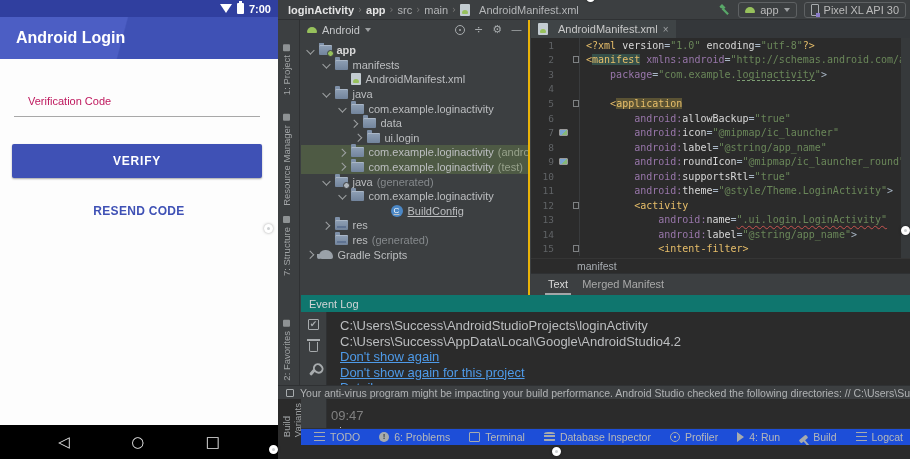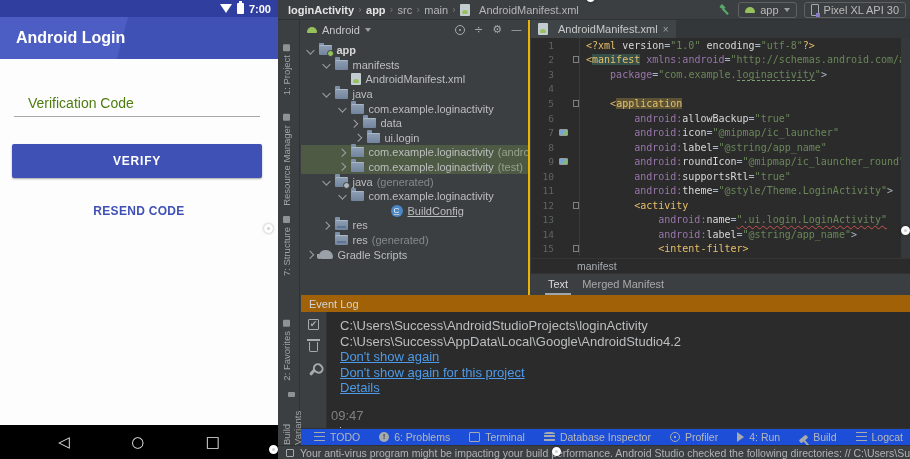--- a/index.html
+++ b/index.html
@@ -8,29 +8,29 @@
 
   
   .emulator { position:absolute; left:0; top:0; width:278px; height:459px; background:#FDFDFD; }
   .em-status { height:17px; background:#303F9F; display:flex; justify-content:flex-end; align-items:center; padding-right:7px; gap:5px; }
   .em-time { color:#fff; font-size:11px; font-weight:bold; }
   .wifi { width:0; height:0; border-left:6px solid transparent; border-right:6px solid transparent; border-top:9px solid #fff; }
   .battery { width:7px; height:11px; background:#fff; border-radius:1px; position:relative; }
   .battery::before { content:''; position:absolute; top:-2px; left:2px; width:3px; height:2px; background:#fff; }
   .em-appbar { height:42px; background:linear-gradient(105deg,#4C5EC4 44%,#3F51B5 44.5%); display:flex; align-items:center; padding-left:16px; }
   .em-title { color:#fff; font-size:16px; font-weight:bold; }
-  .em-placeholder { position:absolute; left:28px; top:95px; font-size:14px; color:#4d7c0f; }
+  .em-placeholder { position:absolute; left:28px; top:95px; font-size:11px; color:#be185d; }
   .em-underline { position:absolute; left:14px; width:246px; top:116px; border-top:1.5px solid #A8A8A8; }
   .em-verify { position:absolute; left:12px; width:250px; top:144px; height:34px; background:#3F51B5; color:#fff; font-weight:bold; font-size:12px; letter-spacing:.8px; display:flex; align-items:center; justify-content:center; border-radius:2px; box-shadow:0 1px 2px rgba(0,0,0,.35); cursor:pointer; }
   .em-resend { position:absolute; left:0; right:0; top:204px; text-align:center; color:#3F51B5; font-weight:bold; font-size:12px; letter-spacing:.3px; cursor:pointer; }
   .em-nav { position:absolute; left:0; bottom:0; width:100%; height:34px; background:#000; display:flex; align-items:center; justify-content:space-between; padding:0 58px; }
   .em-nav span { color:#E8E8E8; font-size:15px; font-family:"DejaVu Sans",sans-serif; cursor:pointer; }
 
   
-  .ide { position:absolute; left:278px; top:0; width:632px; height:459px; background:#3C3F41; color:#BBB; font-size:11px; }
+  .ide { position:absolute; left:278px; top:0; width:632px; height:399px; background:#3C3F41; color:#BBB; font-size:11px; }
 
   
   .ide-crumbbar { position:absolute; top:0; left:0; right:0; height:20px; border-bottom:1px solid #2F3133; display:flex; align-items:center; padding:0 4px 0 10px; gap:4px; white-space:nowrap; }
   .crumb { color:#B4B6B8; font-size:11px; cursor:pointer; }
   .crumb.strong { color:#E4E4E4; font-weight:bold; }
   .crumb-sep { color:#777; font-family:"DejaVu Sans",sans-serif; font-size:10px; }
   .crumb-right { margin-left:auto; display:flex; align-items:center; gap:7px; }
   .run-box { display:flex; align-items:center; gap:5px; border:1px solid #5E6163; border-radius:3px; height:16px; padding:0 6px; cursor:pointer; }
   .caret-down { width:0; height:0; border-left:3.5px solid transparent; border-right:3.5px solid transparent; border-top:4px solid #9DA0A2; }
   .droid { width:10px; height:6px; background:#97C15C; border-radius:5px 5px 1px 1px; }
@@ -94,21 +94,21 @@
   .sg-v{color:#6A8759} .sg-vu{color:#6A8759;border-bottom:1px dashed #7E9E74}
   .sg-ve{color:#6A8759;text-decoration:underline; -webkit-text-decoration:underline wavy #C75450; text-decoration:underline wavy #C75450; text-underline-offset:2px;}
   .sg-hm{background:#35504A} .sg-ha{background:#5B5334}
   .ed-crumb { position:absolute; bottom:22px; left:0; right:0; height:15px; background:#2B2B2B; border-top:1px solid #353535; display:flex; align-items:center; padding-left:46px; font-size:10.5px; color:#A8ADB2; }
   .ed-bottomtabs { position:absolute; bottom:0; left:0; right:0; height:22px; background:#3C3F41; border-top:1px solid #2F3133; display:flex; align-items:stretch; gap:8px; padding-left:14px; font-size:11px; }
   .ebt { display:flex; align-items:center; padding:0 3px; color:#A9A9A9; border-bottom:2px solid transparent; cursor:pointer; }
   .ebt.active { color:#DADADA; border-bottom-color:#A3A6A8; }
 
   
   .elog { position:absolute; left:23px; top:295px; right:0; height:133px; background:#2B2B2B; }
-  .elog-header { height:17px; background:#a16207; display:flex; align-items:center; padding-left:8px; color:#D2D5D7; font-size:11px; cursor:pointer; }
+  .elog-header { height:17px; background:#0f766e; display:flex; align-items:center; padding-left:8px; color:#D2D5D7; font-size:11px; cursor:pointer; }
   .elog-tools { position:absolute; left:0; top:17px; bottom:0; width:26px; background:#3C3F41; border-right:1px solid #2F3133; display:flex; flex-direction:column; align-items:center; padding-top:7px; gap:10px; }
   .eli-check { width:11px; height:11px; border:1px solid #A7ABAD; border-radius:1px; position:relative; font-family:"DejaVu Sans",sans-serif; color:#A7ABAD; font-size:9px; line-height:9px; text-align:center; cursor:pointer; }
   .eli-trash { width:9px; height:10px; border:1px solid #A7ABAD; border-top:none; border-radius:0 0 2px 2px; position:relative; margin-top:2px; cursor:pointer; }
   .eli-trash::before { content:''; position:absolute; top:-3px; left:-3px; width:13px; height:1.5px; background:#A7ABAD; }
   .eli-wrench { width:3px; height:10px; background:#A7ABAD; transform:rotate(40deg); border-radius:1px; position:relative; margin-top:4px; cursor:pointer; }
   .eli-wrench::before { content:''; position:absolute; top:-5px; left:-2px; width:7px; height:6px; border:2px solid #A7ABAD; border-radius:50%; background:#3C3F41; }
   .elog-content { position:absolute; left:27px; top:17px; right:0; bottom:0; font-size:13px; color:#BCBEC0; padding-top:6px; overflow:hidden; }
   .el-line { padding-left:12px; height:15.5px; white-space:nowrap; }
   .el-link { color:#4E9AE8; text-decoration:underline; cursor:pointer; }
   .el-entry { display:flex; margin-top:12px; }

